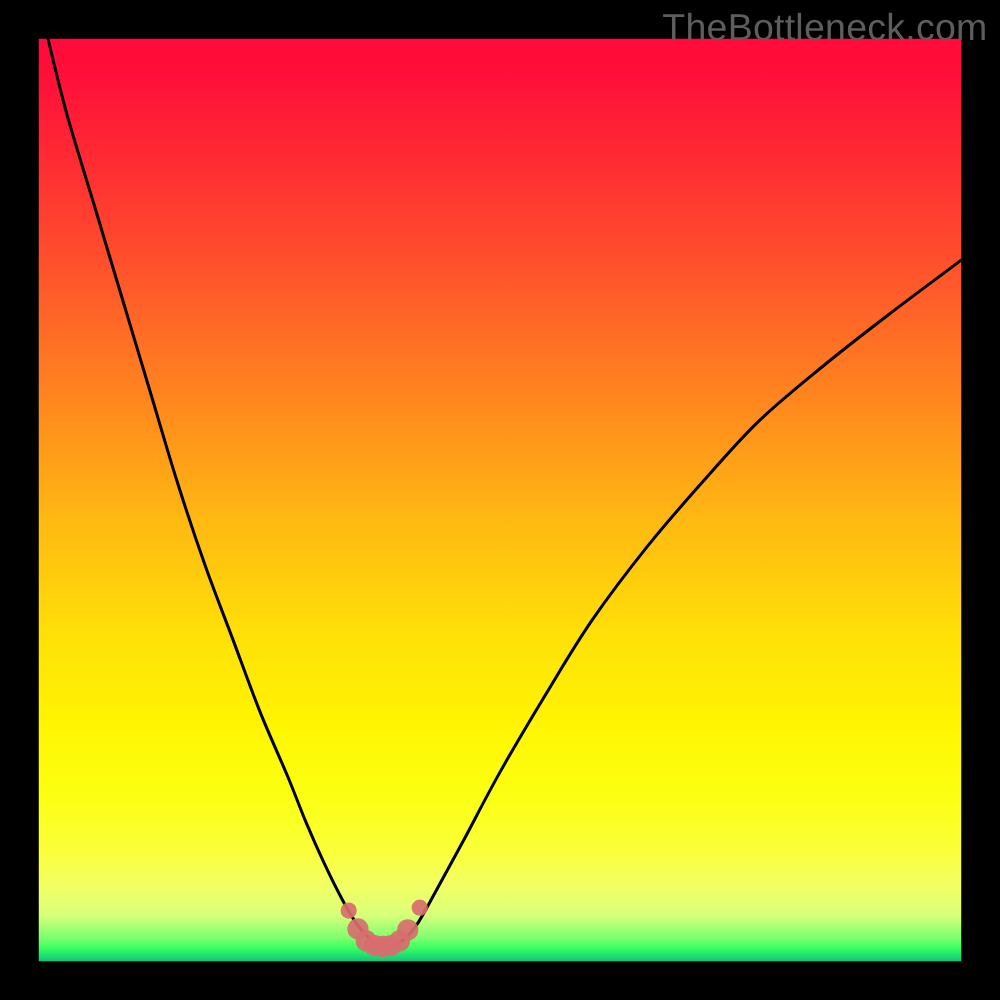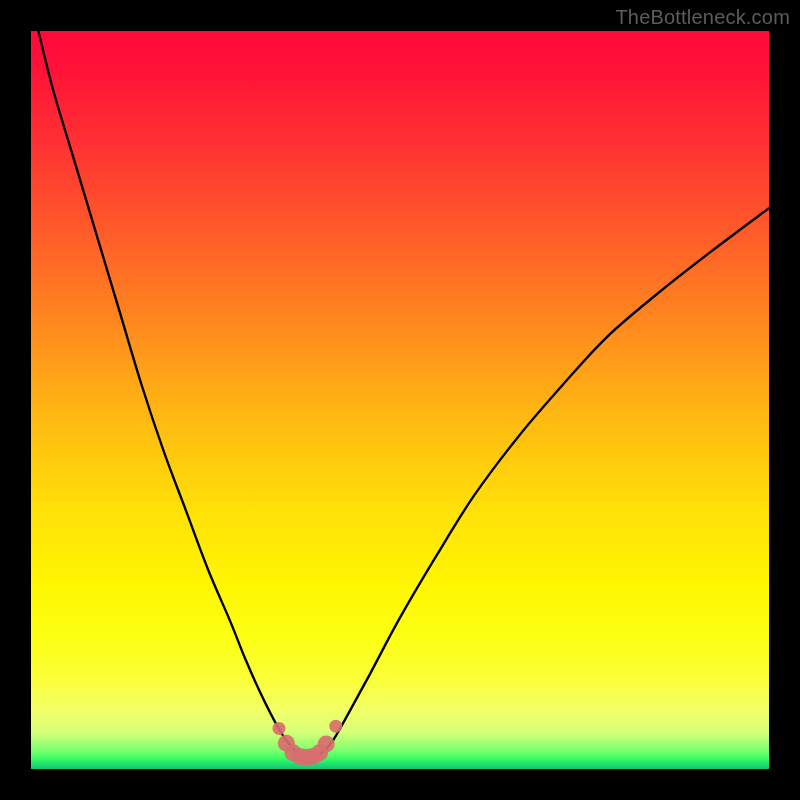--- a/index.html
+++ b/index.html
@@ -44,21 +44,21 @@
       #3fff62 98.5%,
       #20e86a 99.2%,
       #14c47a 100%
     );
   }
   .watermark {
     position: absolute;
     top: 6px;
     right: 10px;
     color: #5d5d5d;
-    font-size: 20px;
+    font-size: 30px;
     letter-spacing: 0.2px;
     font-weight: 500;
   }
   svg.curve {
     position: absolute;
     left: 0;
     top: 0;
     width: 738px;
     height: 738px;
     overflow: visible;

